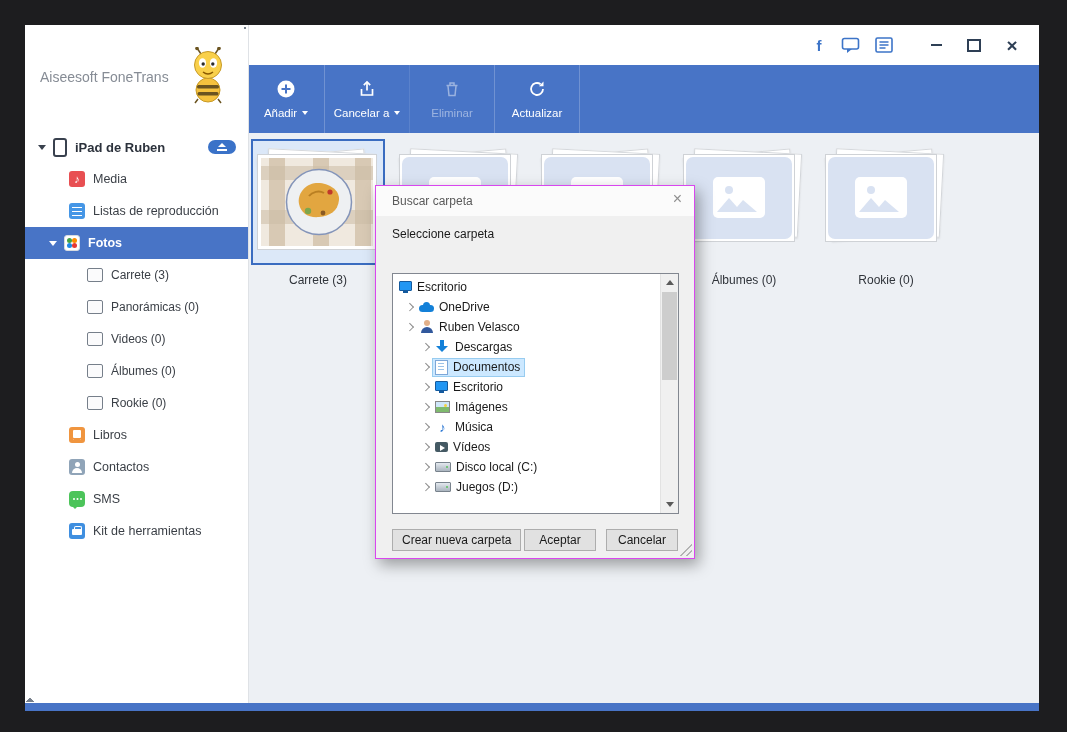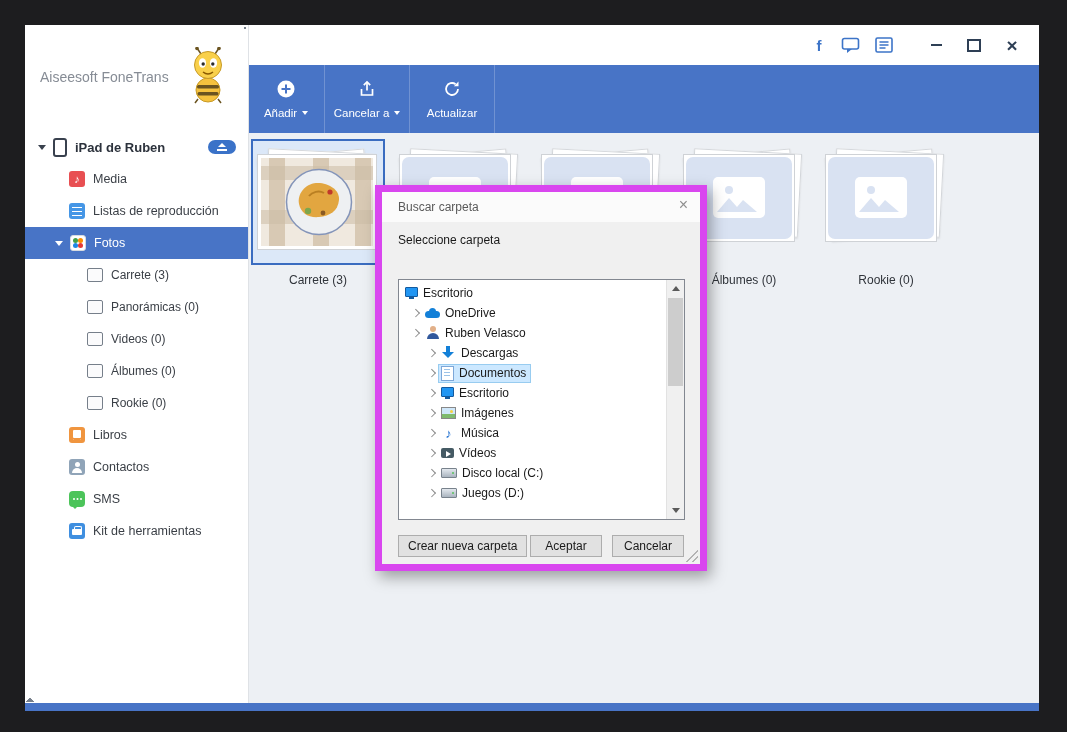--- a/index.html
+++ b/index.html
@@ -14,21 +14,21 @@
   .device-row{height:32px;display:flex;align-items:center;padding-left:13px;}
   .cr{width:0;height:0;border-left:4px solid transparent;border-right:4px solid transparent;border-top:5px solid #39414e;margin-right:7px;flex:none;}
   .cr.white{border-top-color:#fff;}
   .si-device{width:10px;height:15px;border:2px solid #39414e;border-radius:3px;flex:none;}
   .device-label{margin-left:8px;font-size:13px;font-weight:700;color:#2c323c;}
   .eject{margin-left:auto;margin-right:12px;width:28px;height:14px;border-radius:8px;background:#3a72c8;position:relative;flex:none;cursor:pointer;}
   .eject::before{content:'';position:absolute;left:10px;top:3px;border-left:4px solid transparent;border-right:4px solid transparent;border-bottom:4px solid #fff;}
   .eject::after{content:'';position:absolute;left:9px;bottom:3px;width:10px;height:2px;background:#fff;}
   .nav-item{height:32px;display:flex;align-items:center;padding-left:44px;font-size:12.5px;color:#3a3f46;cursor:pointer;}
   .nav-item.sub{padding-left:62px;font-size:12px;}
-  .nav-item.has-caret{padding-left:30px;}
+  .nav-item.has-caret{padding-left:24px;font-weight:bold;}
   .nav-item.selected{background:#4874c6;color:#fff;}
   .nav-label{margin-left:8px;white-space:nowrap;}
   .si{width:16px;height:16px;border-radius:3px;position:relative;flex:none;display:flex;align-items:center;justify-content:center;}
   .si .glyph{font-size:11px;line-height:1;color:#fff;}
   .si-media{background:#e84f52;}
   .si-playlist{background:#4596e6;}
   .si-playlist::after{content:'';position:absolute;left:3px;top:4px;width:10px;height:9px;
       background:repeating-linear-gradient(#fff 0 1.5px,transparent 1.5px 4px);}
   .si-fotos{background:#fff;border:1px solid #d7dbe0;width:14px;height:14px;}
   .si-fotos::before{content:'';position:absolute;left:2px;top:2px;width:5px;height:5px;border-radius:50%;background:#43a047;
@@ -73,21 +73,21 @@
   .thumb-zone{height:126px;position:relative;}
   .card.selected .thumb-zone{box-shadow:inset 0 0 0 2px #3a6cc0;background:#dce8f8;}
   .sheet{position:absolute;width:106px;height:82px;background:#fff;border:1px solid #d3d6da;box-shadow:0 1px 2px rgba(0,0,0,.10);}
   .sheet.s1{transform:rotate(-5deg);left:9px;top:14px;}
   .sheet.s2{transform:rotate(3deg);left:15px;top:12px;}
   .thumb{position:absolute;left:6px;top:15px;background:#fff;padding:3px;border:1px solid #cfd2d6;line-height:0;}
   .thumb.ph{padding:2px;}
   .card-label{margin-top:8px;text-align:center;font-size:12px;color:#30343a;height:15px;}
   .statusbar{position:absolute;left:0;right:0;bottom:0;height:8px;background:#4874c6;z-index:4;}
   
-  .dialog{position:absolute;left:375px;top:185px;width:318px;height:372px;background:#f0f0f0;border:7px solid #d946ef;
+  .dialog{position:absolute;left:375px;top:185px;width:318px;height:372px;background:#f0f0f0;border:1px solid #d946ef;
       box-shadow:4px 6px 14px rgba(0,0,0,.35);z-index:100;}
   .dlg-titlebar{height:30px;background:#fbfbfb;display:flex;align-items:center;padding-left:16px;position:relative;}
   .dlg-title{font-size:12px;color:#5a5a5a;}
   .dlg-close{position:absolute;right:12px;top:5px;font-size:16px;color:#8f8f8f;cursor:pointer;line-height:1;}
   .dlg-subtitle{position:absolute;left:16px;top:41px;font-size:12px;color:#1a1a1a;}
   .tree-box{position:absolute;left:16px;top:87px;width:285px;height:239px;background:#fff;border:1px solid #828790;overflow:hidden;}
   .tree{position:absolute;left:0;top:3px;right:17px;}
   .trow{height:20px;display:flex;align-items:center;padding-left:4px;font-size:12px;color:#1a1a1a;cursor:pointer;}
   .trow.lvl1{padding-left:10px;}
   .trow.lvl2{padding-left:26px;}
@@ -263,20 +263,30 @@
         <svg width="20" height="20" viewBox="0 0 20 20">
             <path d="M4.5 10v6h11v-6" fill="none" stroke="#fff" stroke-width="1.7"></path>
             <path d="M10 3.5v8" stroke="#fff" stroke-width="1.7"></path>
             <path d="M6.8 6.2 10 3l3.2 3.2" fill="none" stroke="#fff" stroke-width="1.7"></path>
           </svg>
         <span class="tb-bottom">
             <span>Cancelar a</span>
             <span class="dd-caret"></span>
           </span>
       </div>
+      <div class="tb-btn disabled">
+        <svg width="20" height="20" viewBox="0 0 20 20">
+            <path d="M6 7l1 9.5h6L14 7" fill="none" stroke="#fff" stroke-width="1.5"></path>
+            <path d="M4.5 6.5h11" stroke="#fff" stroke-width="1.5"></path>
+            <path d="M8 6V4h4v2" fill="none" stroke="#fff" stroke-width="1.5"></path>
+          </svg>
+        <span class="tb-bottom">
+            <span>Eliminar</span>
+          </span>
+      </div>
       <div class="tb-btn last-sep">
         <svg width="20" height="20" viewBox="0 0 20 20">
             <path d="M16 10a6 6 0 1 1-2.4-4.8" fill="none" stroke="#fff" stroke-width="1.8"></path>
             <path d="M16.5 2.6v4.6h-4.6z" fill="#fff"></path>
           </svg>
         <span class="tb-bottom">
             <span>Actualizar</span>
           </span>
       </div>
     </div>

